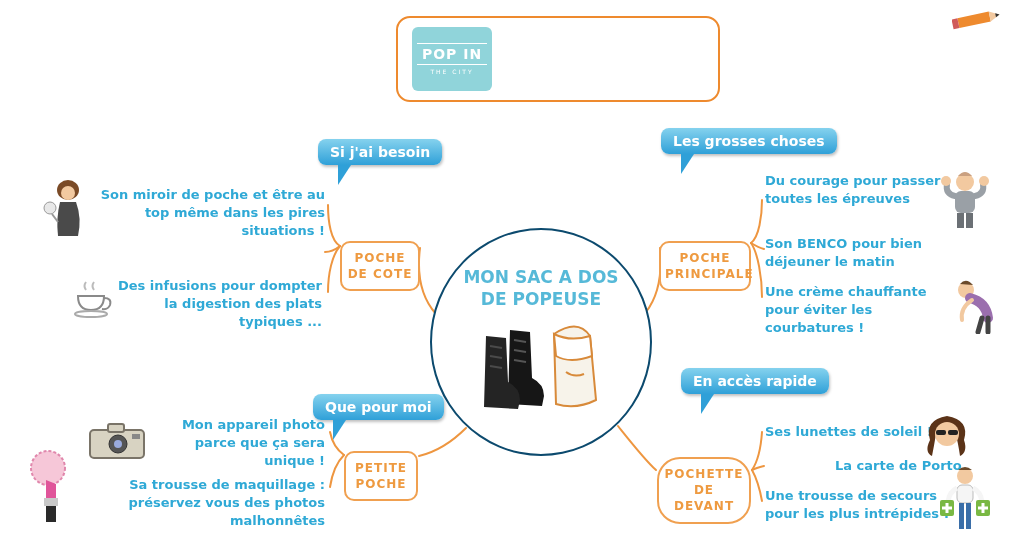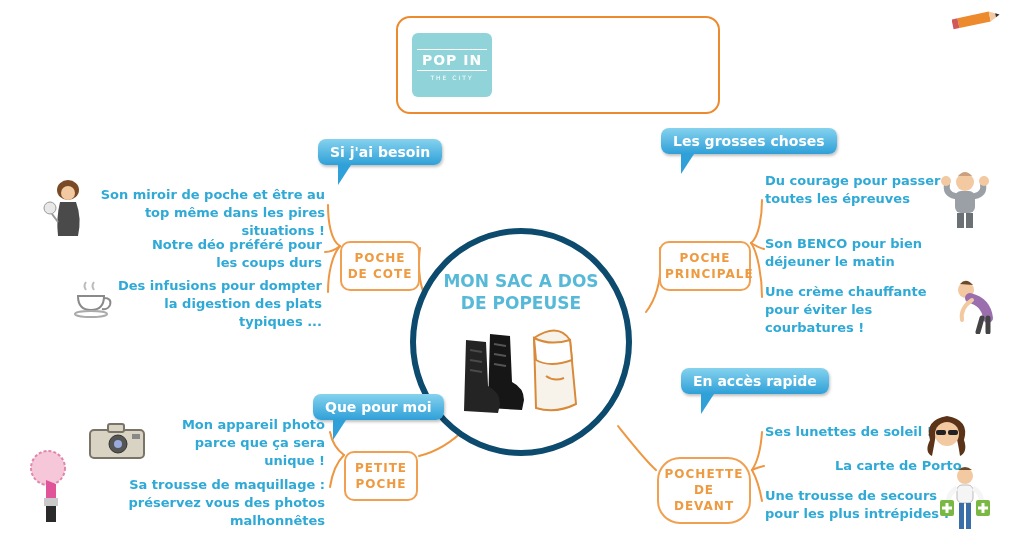--- a/index.html
+++ b/index.html
@@ -2,31 +2,31 @@
 <html><head>
 <meta charset="utf-8">
 <style>
   * { margin:0; padding:0; box-sizing:border-box; }
   body { font-family:"DejaVu Sans", sans-serif; background:#ffffff; }
   .canvas { position:relative; width:1024px; height:553px; background:#fff; overflow:hidden; }
 
   .connectors { position:absolute; left:0; top:0; width:1024px; height:553px; }
   .conn { fill:none; stroke:#EE9640; stroke-width:2; stroke-linecap:round; }
 
-  .header-box { position:absolute; left:396px; top:16px; width:324px; height:98px;
+  .header-box { position:absolute; left:396px; top:16px; width:324px; height:86px;
     border:2px solid #EE8A2E; border-radius:14px; background:#fff;
     display:flex; align-items:center; gap:20px; padding:0 14px; }
   .logo { width:80px; height:64px; background:#90D4DA; border-radius:6px; color:#fff;
     display:flex; flex-direction:column; align-items:center; justify-content:center; flex:0 0 auto; }
   .logo-main { font-size:14px; font-weight:bold; letter-spacing:1px; border-top:1px solid #fff; border-bottom:1px solid #fff; padding:2px 5px; }
   .logo-sub { font-size:6px; letter-spacing:2px; margin-top:3px; }
   .header-title { color:#F0831E; font-size:20px; font-weight:bold; font-style:italic; line-height:1.25; }
 
-  .center-circle { position:absolute; left:410px; top:228px; width:222px; height:228px;
-    border:6px solid #0c4a6e; border-radius:50%; background:#fff; text-align:center; }
+  .center-circle { position:absolute; left:430px; top:228px; width:222px; height:228px;
+    border:2px solid #0c4a6e; border-radius:50%; background:#fff; text-align:center; }
   .center-title { margin-top:36px; padding:0 26px; color:#56B9D8; font-size:17px; font-weight:bold; line-height:1.3; }
   .bag-wrap { margin-top:2px; }
 
   .bubble { position:absolute; background:linear-gradient(180deg,#85D2EE 0%,#2FA0D8 100%);
     color:#fff; font-size:14px; font-weight:bold; padding:5px 12px; border-radius:8px;
     white-space:nowrap; box-shadow:1px 2px 3px rgba(0,0,0,0.25); }
   .bubble::after { content:""; position:absolute; top:100%; left:20px; width:0; height:0;
     border-top:20px solid #2FA0D8; border-right:13px solid transparent; }
   .bubble-tl { left:318px; top:139px; }
   .bubble-tr { left:661px; top:128px; }
@@ -120,21 +120,20 @@
     <span>PETITE</span>
     <span>POCHE</span>
   </div>
   <div class="node node-br">
     <span>POCHETTE</span>
     <span>DE</span>
     <span>DEVANT</span>
   </div>
 
   <div class="item ra" style="left:85px; top:186px; width:240px;">Son miroir de poche et être au top même dans les pires situations !</div>
-  <div class="item ra" style="left:130px; top:236px; width:192px;">Notre déo préféré pour les coups durs</div>
   <div class="item ra" style="left:110px; top:277px; width:212px;">Des infusions pour dompter la digestion des plats typiques ...</div>
 
   <div class="item" style="left:765px; top:172px; width:190px;">Du courage pour passer toutes les épreuves</div>
   <div class="item" style="left:765px; top:235px; width:185px;">Son BENCO pour bien déjeuner le matin</div>
   <div class="item" style="left:765px; top:283px; width:195px;">Une crème chauffante pour éviter les courbatures !</div>
 
   <div class="item ra" style="left:150px; top:416px; width:175px;">Mon appareil photo parce que ça sera unique !</div>
   <div class="item ra" style="left:75px; top:476px; width:250px;">Sa trousse de maquillage : préservez vous des photos malhonnêtes</div>
 
   <div class="item" style="left:765px; top:423px; width:180px;">Ses lunettes de soleil !</div>

